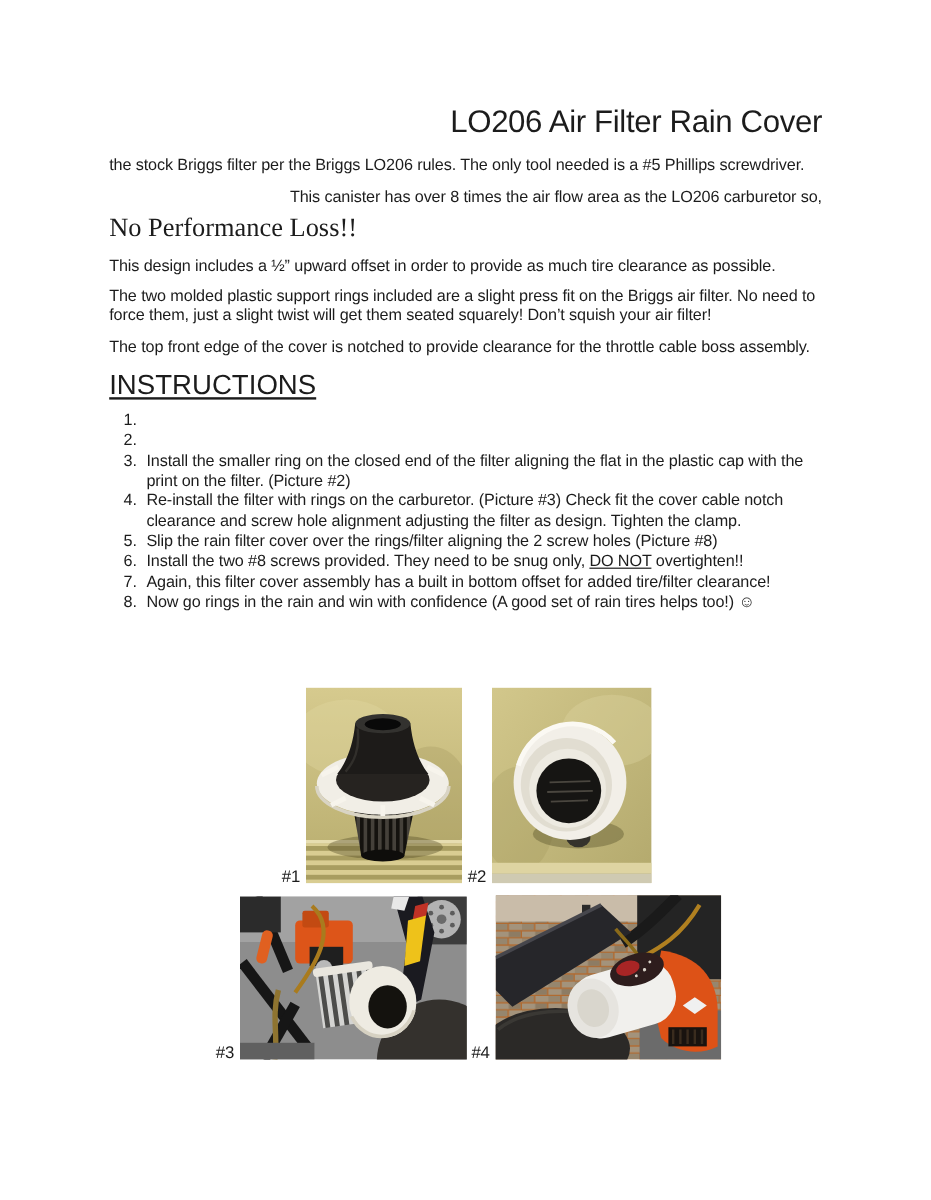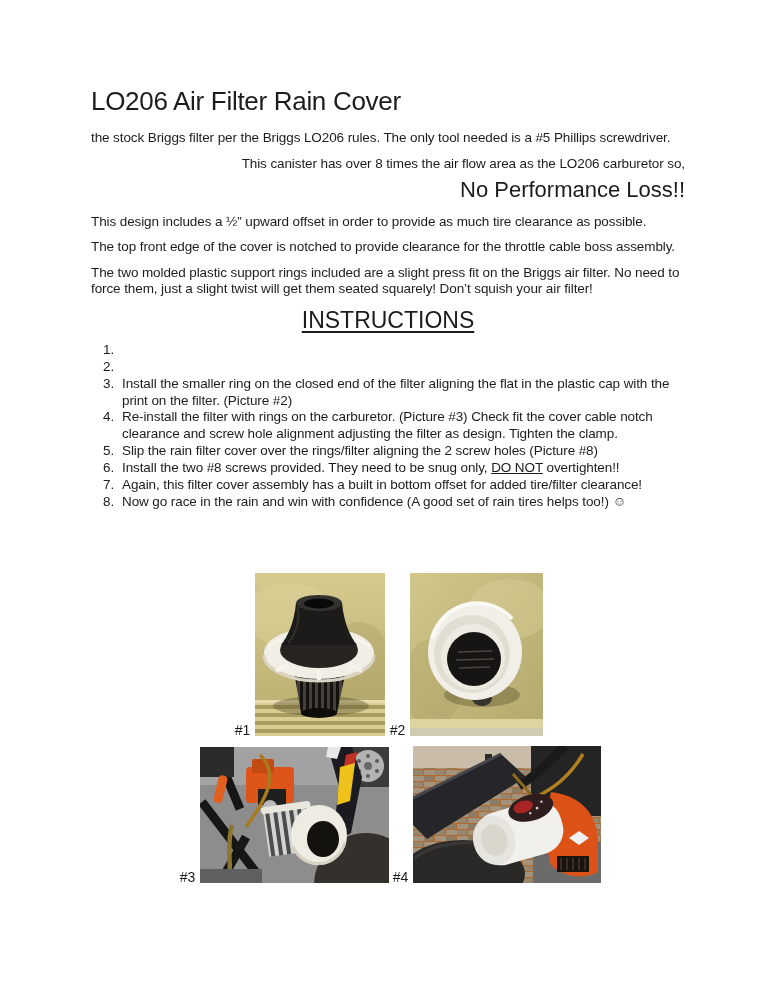--- a/index.html
+++ b/index.html
@@ -3,36 +3,37 @@
 <meta charset="utf-8">
 <style>
   html,body { margin:0; padding:0; }
   body {
     width:776px; height:1000px; position:relative; overflow:hidden;
     background:#ffffff; color:#1c1c1c;
     font-family:"Liberation Sans", sans-serif;
   }
   .content { position:absolute; left:91px; top:86px; width:594px; }
   .title {
-    font-size:26px; font-weight:400; text-align:left;
+    font-size:26px; font-weight:400; text-align:right;
     margin:0 0 13px 0; letter-spacing:-0.3px;
   }
   .line {
     font-size:13.5px; line-height:15.8px; letter-spacing:-0.1px;
     white-space:nowrap;
   }
   .para { margin:0 0 10px 0; }
   .center { text-align:right; }
   .canister-line { margin-bottom:5px; }
   .noloss {
-    font-size:22px; font-weight:400; text-align:right;
+    font-size:22px; font-weight:400; text-align:left;
     margin:2px 0 11px 0;
+    font-family:Liberation Serif, serif;
   }
   .instructions {
-    font-size:23px; font-weight:400; text-align:center;
+    font-size:23px; font-weight:400; 
     margin:4px 0 8px 0;
   }
   .instructions span { text-decoration:underline; text-underline-offset:3px; }
   .u { text-decoration:underline; }
   .steps { margin:0; }
   .step { display:flex; align-items:flex-start; }
   .step .num {
     flex:none; width:19px; margin-left:12px;
     font-size:13.5px; line-height:16.9px; letter-spacing:-0.1px;
   }
@@ -57,26 +58,26 @@
 
   <div class="line center canister-line">This canister has over 8 times the air flow area as the LO206 carburetor so,</div>
 
   <h2 class="noloss">No Performance Loss!!</h2>
 
   <div class="para">
     <div class="line">This design includes a ½” upward offset in order to provide as much tire clearance as possible.</div>
   </div>
 
   <div class="para">
-    <div class="line">The top front edge of the cover is notched to provide clearance for the throttle cable boss assembly.</div>
-  </div>
-
-  <div class="para">
     <div class="line">The two molded plastic support rings included are a slight press fit on the Briggs air filter. No need to</div>
     <div class="line">force them, just a slight twist will get them seated squarely! Don’t squish your air filter!</div>
+  </div>
+
+  <div class="para">
+    <div class="line">The top front edge of the cover is notched to provide clearance for the throttle cable boss assembly.</div>
   </div>
 
   <h2 class="instructions"><span>INSTRUCTIONS</span></h2>
 
   <div class="steps">
     <div class="step">
       <span class="num">1.</span>
     </div>
     <div class="step">
       <span class="num">2.</span>
@@ -109,21 +110,21 @@
     </div>
     <div class="step">
       <span class="num">7.</span>
       <div class="txt">
           <div class="line">Again, this filter cover assembly has a built in bottom offset for added tire/filter clearance!</div>
         </div>
     </div>
     <div class="step">
       <span class="num">8.</span>
       <div class="txt">
-          <div class="line">Now go race in the rain and win with confidence (A good set of rain tires helps too!) ☺</div>
+          <div class="line">Now go rings in the rain and win with confidence (A good set of rain tires helps too!) ☺</div>
         </div>
     </div>
   </div>
 
 </div>
 
 <div class="figure" style="left:255px; top:573px; width:130px; height:163px;">
   <span class="fig-label">#1</span>
   <svg viewBox="0 0 130 163">
     <defs>

